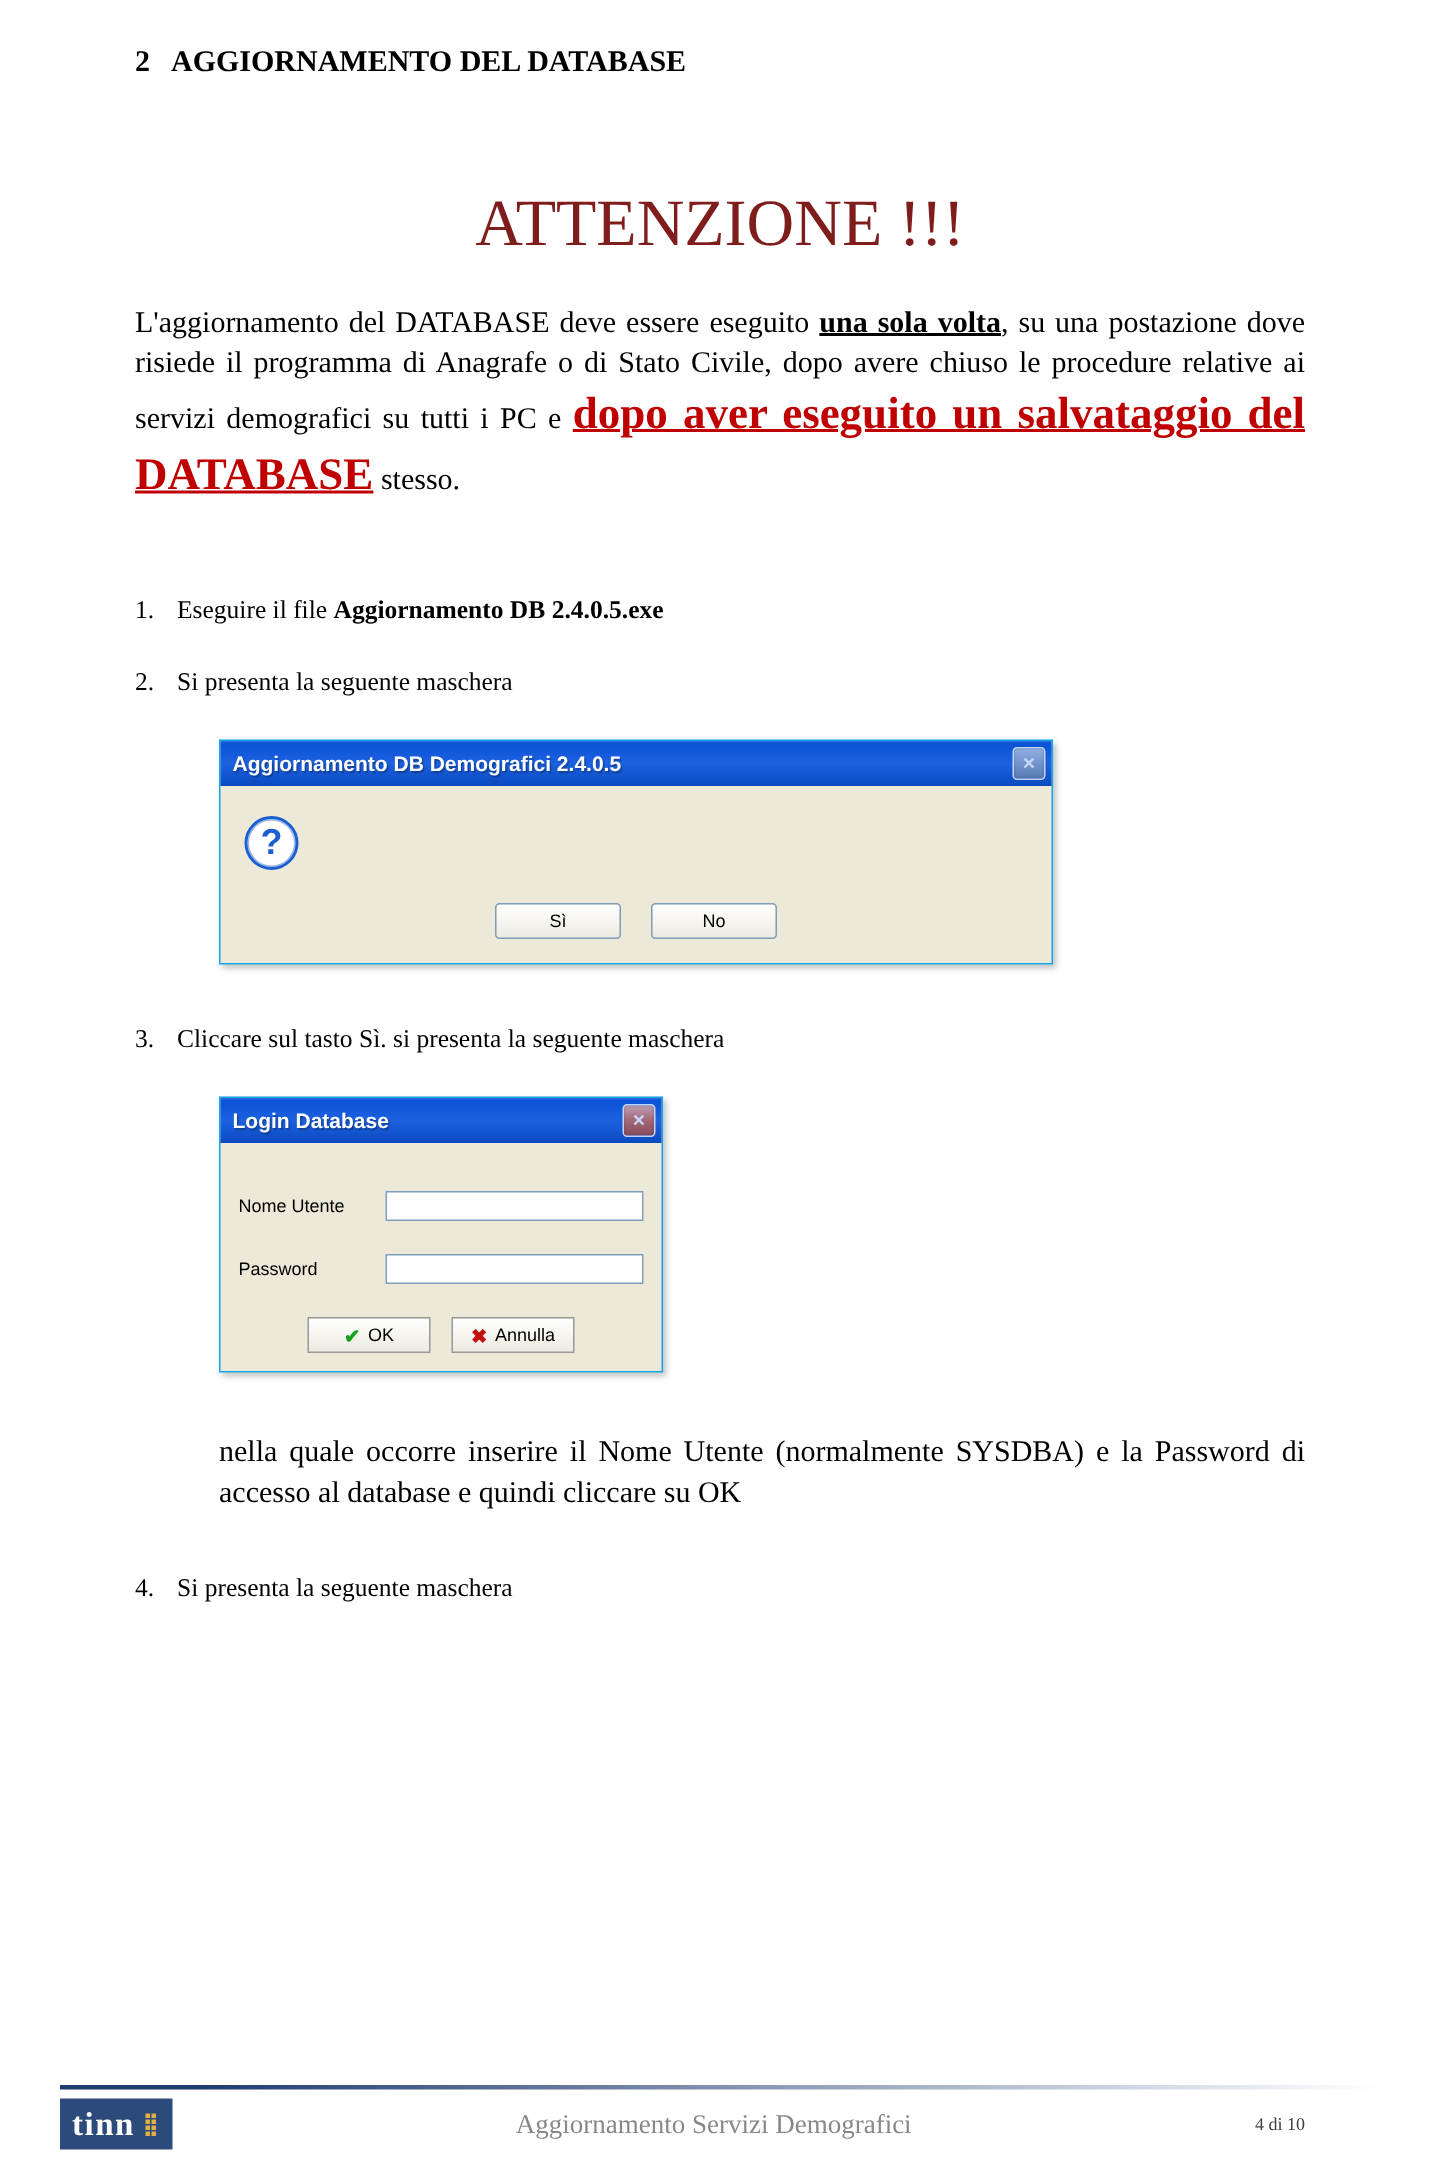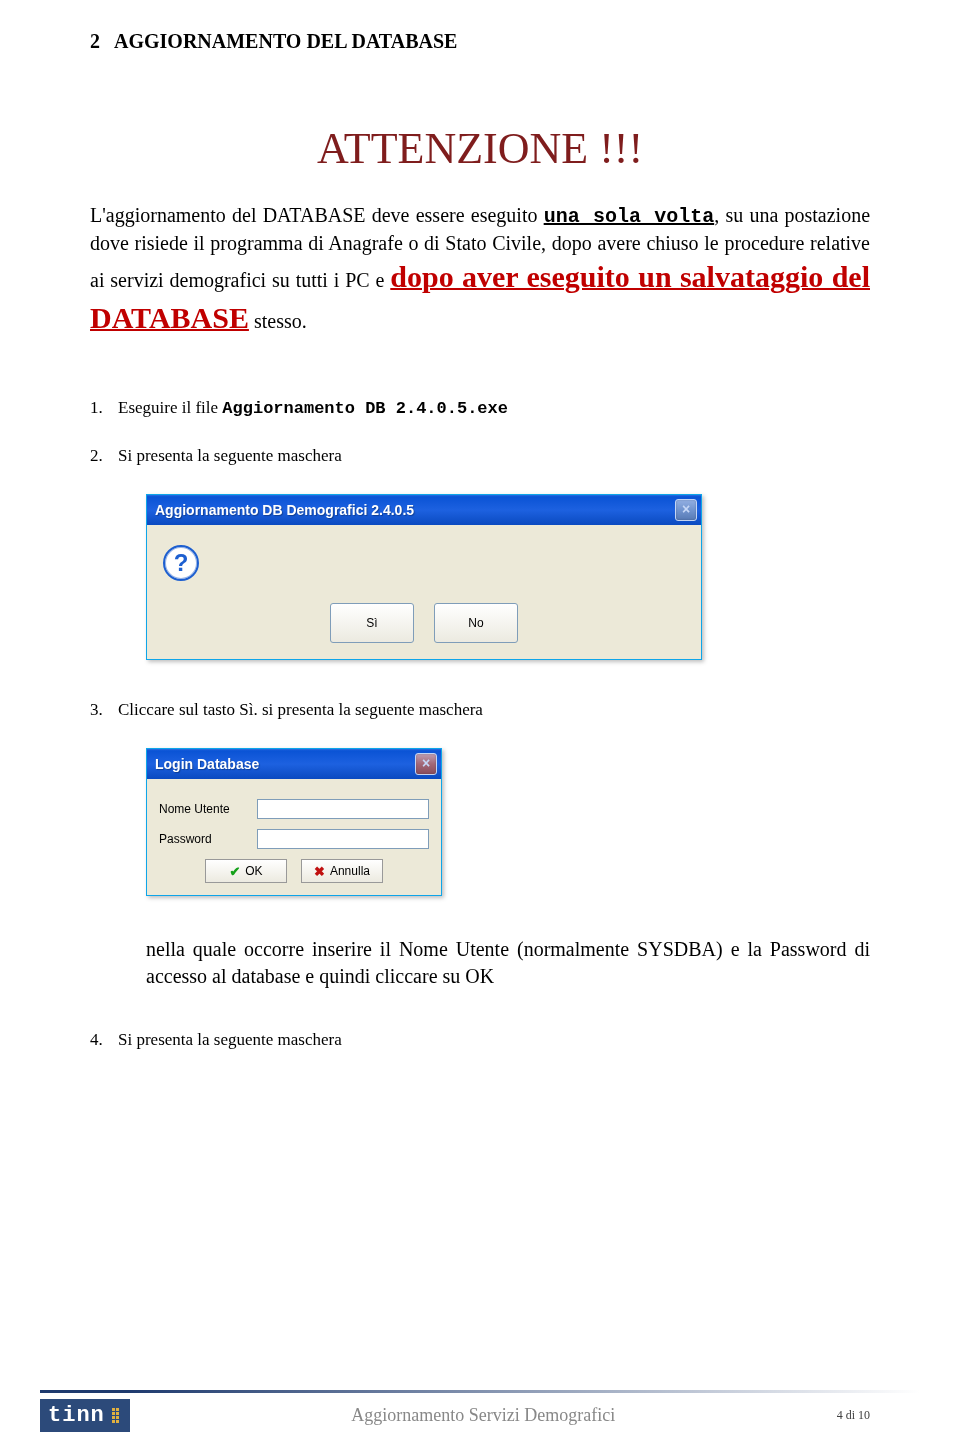--- a/index.html
+++ b/index.html
@@ -26,21 +26,21 @@
     color: #7f1d1d;
     margin-bottom: 28px;
   }
   .para {
     font-size: 20px;
     line-height: 1.35;
     text-align: justify;
     margin-bottom: 60px;
   }
   .red { color: #c00000; }
-  .b { font-weight: bold; font-family: Liberation Mono, monospace; }
+  .b { font-weight: bold; }
   .u { text-decoration: underline; text-decoration-thickness: 2px; }
   .big { font-size: 30px; font-weight: bold;}
   .ol-item {
     font-size: 17px;
     margin: 0 0 28px 28px;
     text-indent: -28px;
   }
   .ol-item .n { display:inline-block; width: 28px; text-indent:0;}
   .indent-para {
     font-size: 20px;
@@ -94,34 +94,34 @@
     border-radius: 50%;
     background: #fff;
     border: 2px solid #1d5fd0;
     color: #1d5fd0;
     display: flex; align-items:center; justify-content:center;
     font-size: 24px; font-weight: bold;
     box-shadow: 0 0 0 1px #9ab6e6 inset;
   }
   .btn-row { display:flex; justify-content:center; gap:20px; margin-top:22px;}
   .win-btn {
-    width: 84px; height: 40px;
+    width: 84px; height: 24px;
     border: 1px solid #7f9db9;
     background: linear-gradient(to bottom, #ffffff, #eceae0);
     border-radius: 3px;
     font-family: Tahoma, Arial, sans-serif;
     font-size: 12px;
     display:flex; align-items:center; justify-content:center;
     gap: 4px;
   }
 
   
   .dlg-login { width: 296px; }
   .login-body { padding: 10px 12px 12px 12px; }
-  .form-row { display:flex; align-items:center; margin: 10px 0; }
+  .form-row { display:flex; align-items:center; margin: 22px 0; }
   .form-row .lbl { width: 98px; font-size: 12px; }
   .form-row .inp {
     flex: 1; height: 20px;
     border: 1px solid #7f9db9;
     background: #fff;
   }
   .login-btns { display:flex; justify-content:center; gap:14px; margin-top:10px;}
   .login-btn {
     width: 82px; height: 24px;
     border: 1px solid #999;
@@ -145,21 +145,21 @@
     background: linear-gradient(to right, #1e3a6e 0%, #1e3a6e 10%, #ffffff 100%);
   }
   .foot-row {
     display:flex; align-items:center;
     padding: 0 90px 0 40px;
   }
   .logo {
     display:flex; gap:1px; align-items:center;
     background: #2c4a7a;
     color: #fff;
-    font-family: Liberation Mono, monospace;
+    font-family: Liberation Serif, serif;
     font-weight: bold;
     font-size: 22px;
     padding: 4px 8px 4px 8px;
     letter-spacing: 1px;
   }
   .logo .dots {
     width:10px;
     display:grid; grid-template-columns:repeat(2,3px); grid-template-rows:repeat(4,3px);
     gap:1px; margin-left:6px;
   }

